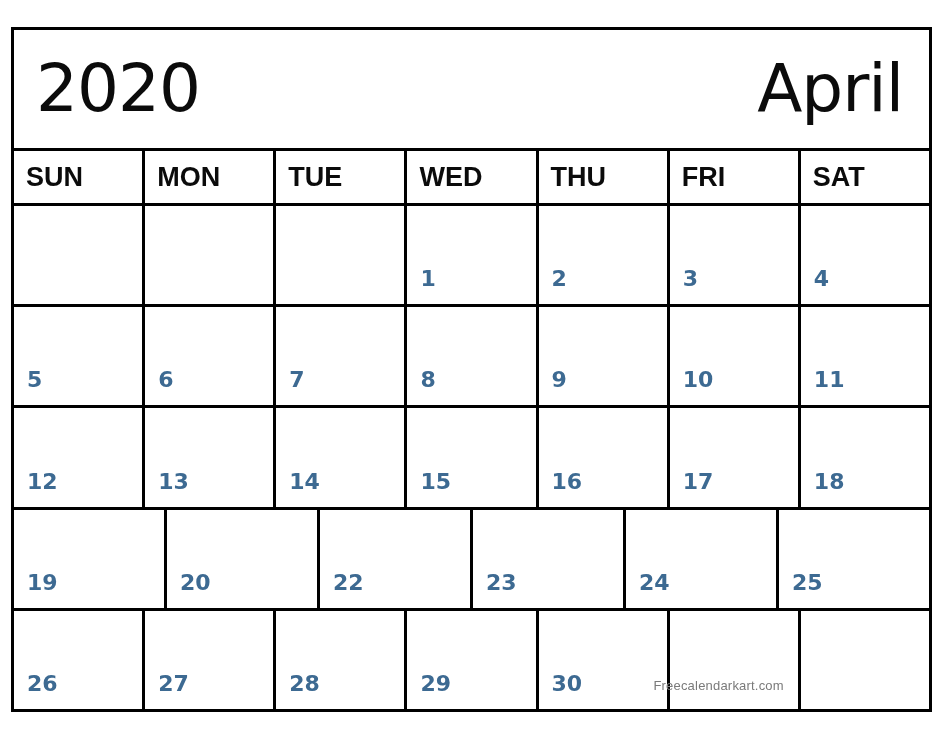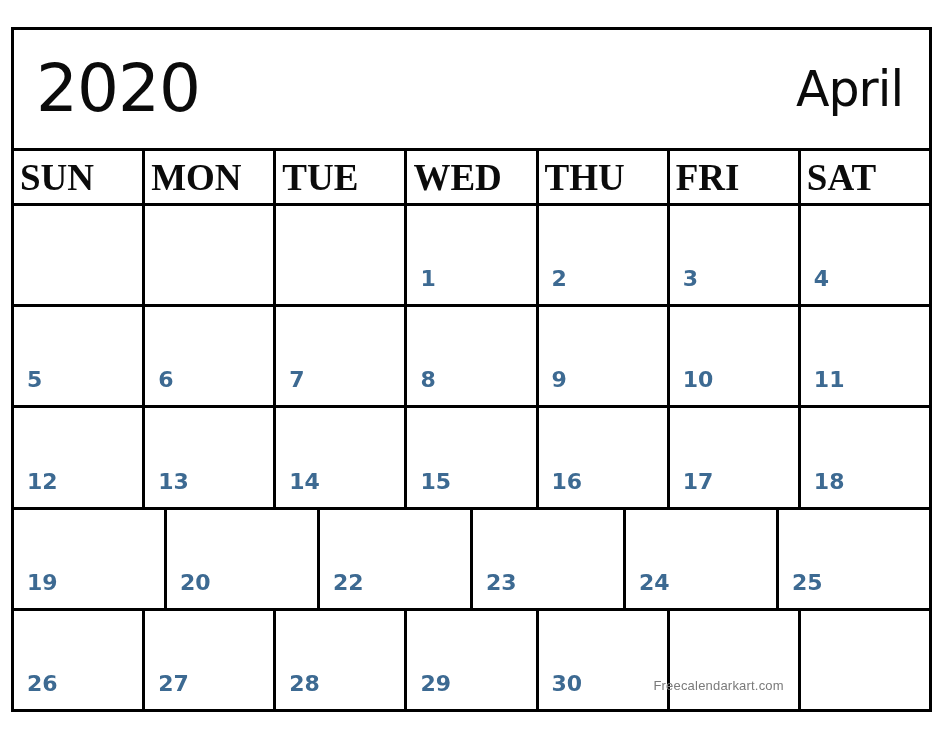--- a/index.html
+++ b/index.html
@@ -54,21 +54,21 @@
     color: #0b0b0b;
     letter-spacing: -1px;
     line-height: 1;
     font-family: "DejaVu Sans", sans-serif;
   }
   .month-label {
     position: absolute;
     right: 26px;
     top: 50%;
     transform: translateY(-50%);
-    font-size: 49px;
+    font-size: 66px;
     font-weight: 400;
     color: #0b0b0b;
     letter-spacing: -1px;
     line-height: 1;
     font-family: "DejaVu Sans", sans-serif;
   }
 
   
   .weekday-row {
     display: flex;
@@ -76,26 +76,26 @@
     flex: 0 0 55px;
     border-bottom: 3px solid #000000;
     box-sizing: border-box;
   }
   .weekday-cell {
     flex: 1 1 0;
     border-right: 3px solid #000000;
     box-sizing: border-box;
     display: flex;
     align-items: center;
-    padding-left: 6px;
-    font-size: 37px;
+    padding-left: 12px;
+    font-size: 27px;
     font-weight: bold;
     color: #0b0b0b;
     letter-spacing: 0px;
-    font-family: Liberation Serif, serif;
+    font-family: Liberation Sans, sans-serif;
   }
   .weekday-cell:last-child {
     border-right: none;
   }
 
   
   .weeks-wrap {
     flex: 1 1 auto;
     display: flex;
     flex-direction: column;

